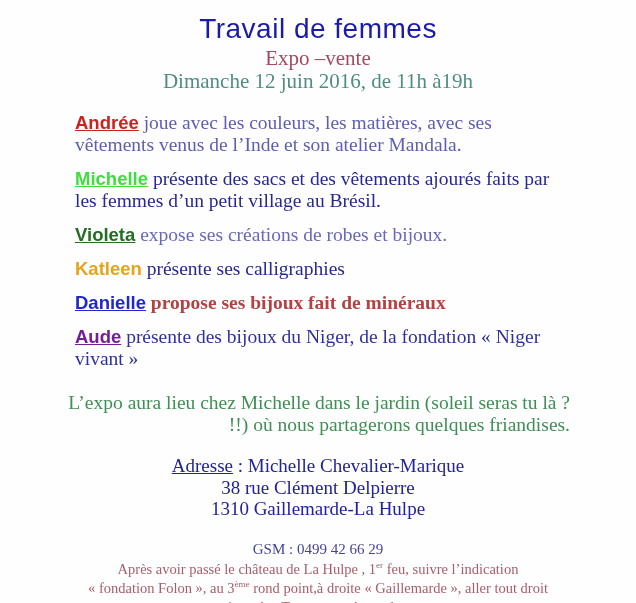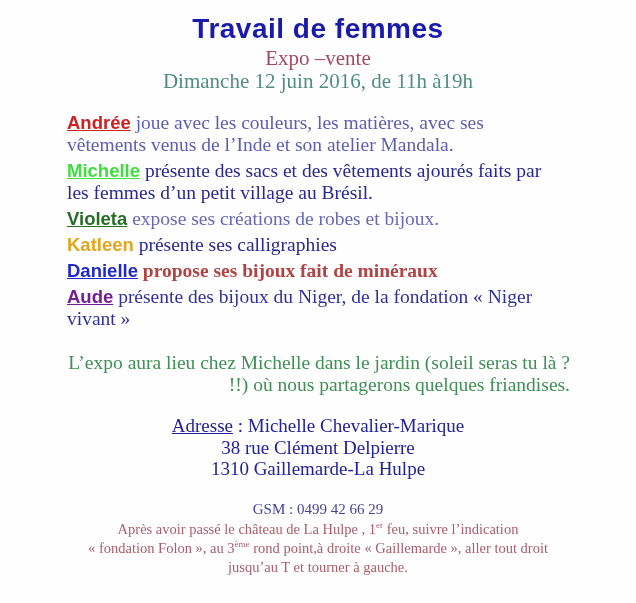--- a/index.html
+++ b/index.html
@@ -15,42 +15,42 @@
     overflow: hidden;
     font-family: "Liberation Serif", serif;
   }
   
   .header {
     padding-top: 13px;
     text-align: center;
   }
   .title {
     font-family: "Liberation Sans", sans-serif;
-    font-weight: bold;
+    font-weight: normal;
     font-size: 28px;
     line-height: 32px;
     letter-spacing: 0.5px;
   }
   .subtitle {
     font-size: 21px;
     line-height: 22px;
     margin-top: 2px;
   }
   .date-line {
     font-size: 21px;
     line-height: 24px;
   }
   
   .exhibitors {
     margin: 19px 0 0 63px;
     width: 507px;
     font-size: 19.5px;
     line-height: 22px;
   }
-  .exhibitor-row { margin: 4px; }
+  .exhibitor-row { margin: 12px; }
   .x-name {
     font-family: "Liberation Sans", sans-serif;
     font-weight: bold;
     font-size: 18.5px;
     text-decoration: underline;
   }
   .x-name[data-underline="false"] { text-decoration: none; }
   
   .venue-note {
     margin: 22px 0 0 63px;

